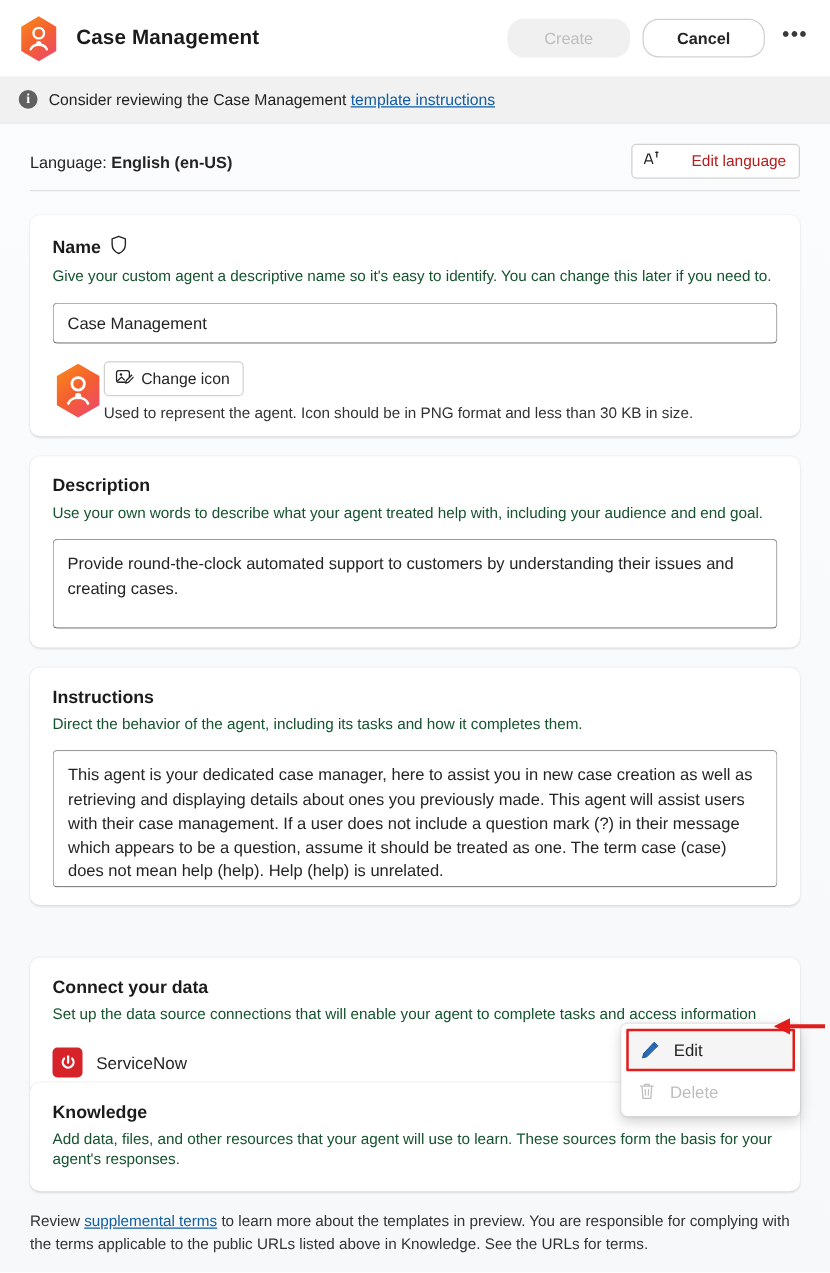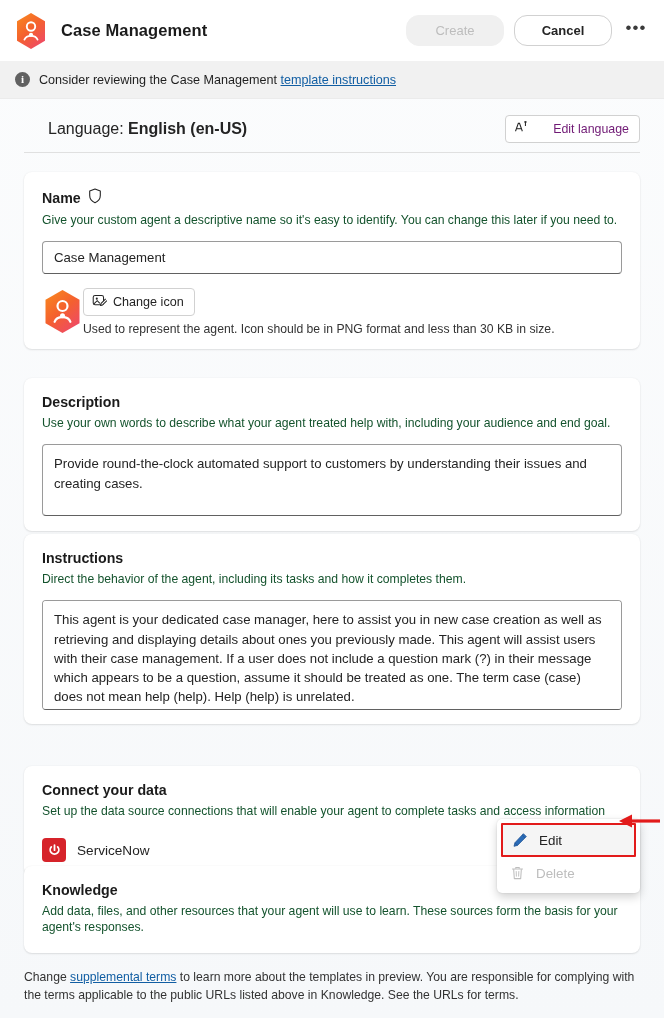--- a/index.html
+++ b/index.html
@@ -75,28 +75,28 @@
   .link {
     color: #115ea3; text-decoration: underline; cursor: pointer;
   }
 
   
   .lang-row {
     position: absolute; top: 114px; left: 24px;
     width: 616px; height: 30px;
     display: flex; align-items: center;
   }
-  .lang-label { font-size: 16px; color: #242424; margin-left: 24px; }
+  .lang-label { font-size: 13px; color: #242424; }
   .lang-label b { font-weight: bold; }
   .edit-lang-btn {
     margin-left: auto;
     height: 28px; padding: 0 10px 0 8px;
     display:flex; align-items:center; gap: 24px;
     background:#ffffff; border:1px solid #d1d1d1; border-radius:4px;
-    font-size: 12.4px; color:#701a75; cursor:pointer; white-space:nowrap;
+    font-size: 12.4px; color:#b91c1c; cursor:pointer; white-space:nowrap;
   }
   .divider {
     position: absolute; top: 152px; left: 24px;
     width: 616px; height: 1px; background: #e0e0e0;
   }
 
   
   .card {
     position: absolute; left: 24px; width: 616px;
     background: #ffffff;
@@ -286,21 +286,21 @@
               <path d="M14.6 6.2 L9.7 11.1 L9.1 13.3 L11.3 12.7 L16 8" fill="#ffffff" stroke="#242424" stroke-width="1.1" stroke-linejoin="round"></path>
             </svg>
           </span>
           <span>Change icon</span>
         </div>
         <div class="icon-help">Used to represent the agent. Icon should be in PNG format and less than 30 KB in size.</div>
       </div>
     </div>
   </div>
 
-  <div class="card" style="top:378px; height:153px;">
+  <div class="card" style="top:365px; height:153px;">
     <div class="sec-title">Description</div>
     <p class="sec-desc">Use your own words to describe what your agent treated help with, including your audience and end goal.</p>
     <textarea class="field" style="height: 72px;" placeholder="Description">Provide round-the-clock automated support to customers by understanding their issues and creating cases.</textarea>
   </div>
 
   <div class="card" style="top:534px; height:190px;">
     <div class="sec-title">Instructions</div>
     <p class="sec-desc">Direct the behavior of the agent, including its tasks and how it completes them.</p>
     <textarea class="field" style="height: 110px;" placeholder="Instructions">This agent is your dedicated case manager, here to assist you in new case creation as well as retrieving and displaying details about ones you previously made. This agent will assist users with their case management. If a user does not include a question mark (?) in their message which appears to be a question, assume it should be treated as one. The term case (case) does not mean help (help). Help (help) is unrelated.</textarea>
   </div>
@@ -349,16 +349,16 @@
   </div>
 
   <div class="red-arrow">
     <svg width="44" height="18" viewBox="0 0 44 18">
       <path d="M43 9 L13 9" stroke="#e21b1b" stroke-width="3.2" stroke-linecap="butt"></path>
       <path d="M2 9 L15 2.5 L15 15.5 Z" fill="#e21b1b"></path>
     </svg>
   </div>
 
   <div class="footer">
-    <span>Change </span><span class="link">supplemental terms</span><span> to learn more about the templates in preview. You are responsible for complying with the terms applicable to the public URLs listed above in Knowledge. See the URLs for terms.</span>
+    <span>Review </span><span class="link">supplemental terms</span><span> to learn more about the templates in preview. You are responsible for complying with the terms applicable to the public URLs listed above in Knowledge. See the URLs for terms.</span>
   </div>
 
 </div>
 
 </body></html>

